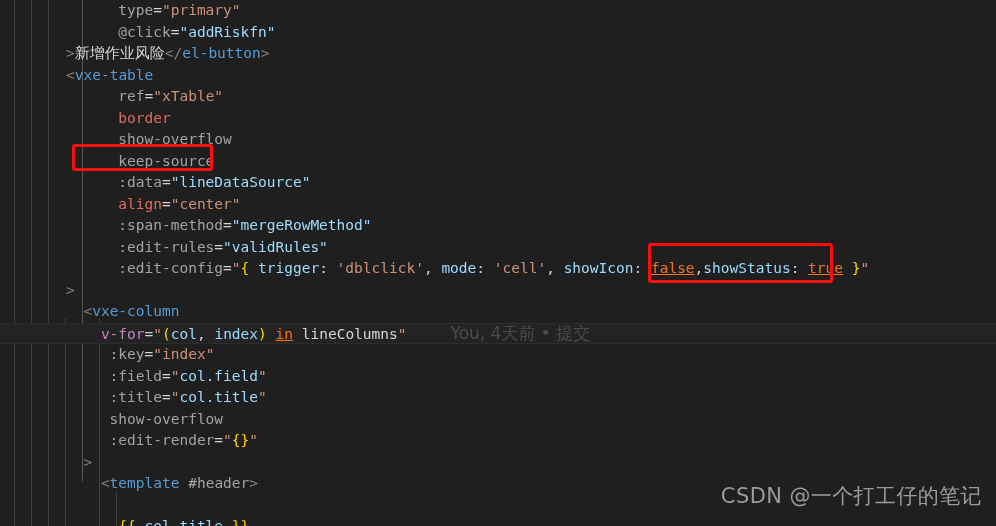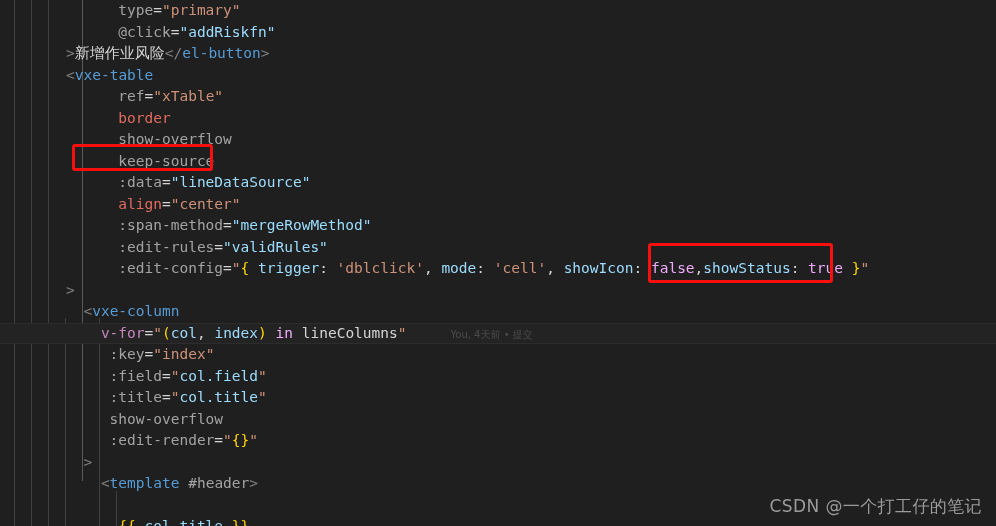--- a/index.html
+++ b/index.html
@@ -56,52 +56,52 @@
   }
 
   
   .tag      { color: #569cd6; }   
   .punct    { color: #808080; }   
   .attr     { color: #a3a3a3; }   
   .attr-r   { color: #e06c5f; }   
   .eq       { color: #d4d4d4; }
   .str      { color: #ce9178; }   
   .val      { color: #9cdcfe; }   
-  .kw       { color: #f0abfc; }   
+  .kw       { color: #f97316; text-decoration: underline; }   
   .dir      { color: #c586c0; }   
   .brace    { color: #ffd602; }   
   .plain    { color: #d4d4d4; }
   .cn       { color: #d4d4d4; font-family: "DejaVu Sans", "Liberation Sans", sans-serif; font-size: 15px; }
   .fold     { color: #808080; }
 
   
   .blame {
     color: #4b4b4b;
     font-family: "DejaVu Sans", "Liberation Sans", sans-serif;
-    font-size: 10px;
+    font-size: 17px;
     padding-left: 44px;
   }
 
   
   .redbox {
     position: absolute;
     border: 3px solid #fa0f0f;
     border-radius: 3px;
     pointer-events: none;
     box-sizing: border-box;
   }
 
   
   #watermark {
     position: absolute;
     right: 14px;
-    bottom: 8px;
+    bottom: 16px;
     color: #9b9b9b;
     font-family: "DejaVu Sans", "Liberation Sans", sans-serif;
-    font-size: 17px;
+    font-size: 21px;
     letter-spacing: 0.4px;
     pointer-events: none;
   }
 </style>
 </head>
 <body>
 
 <div id="editor">
 
   <div id="guides">

